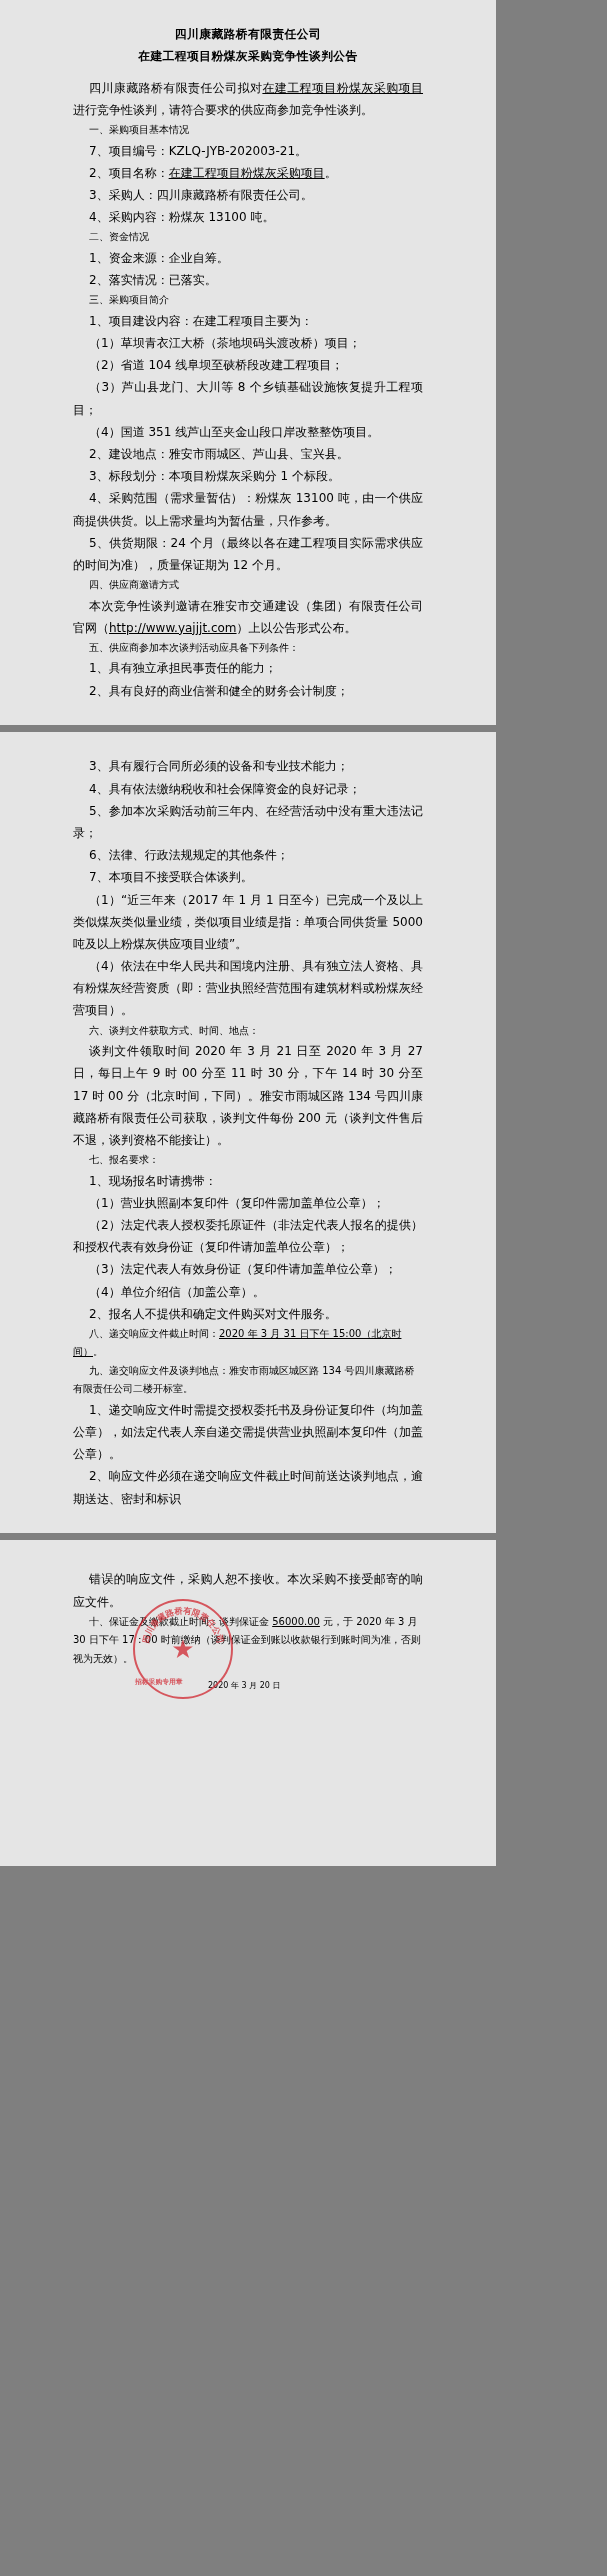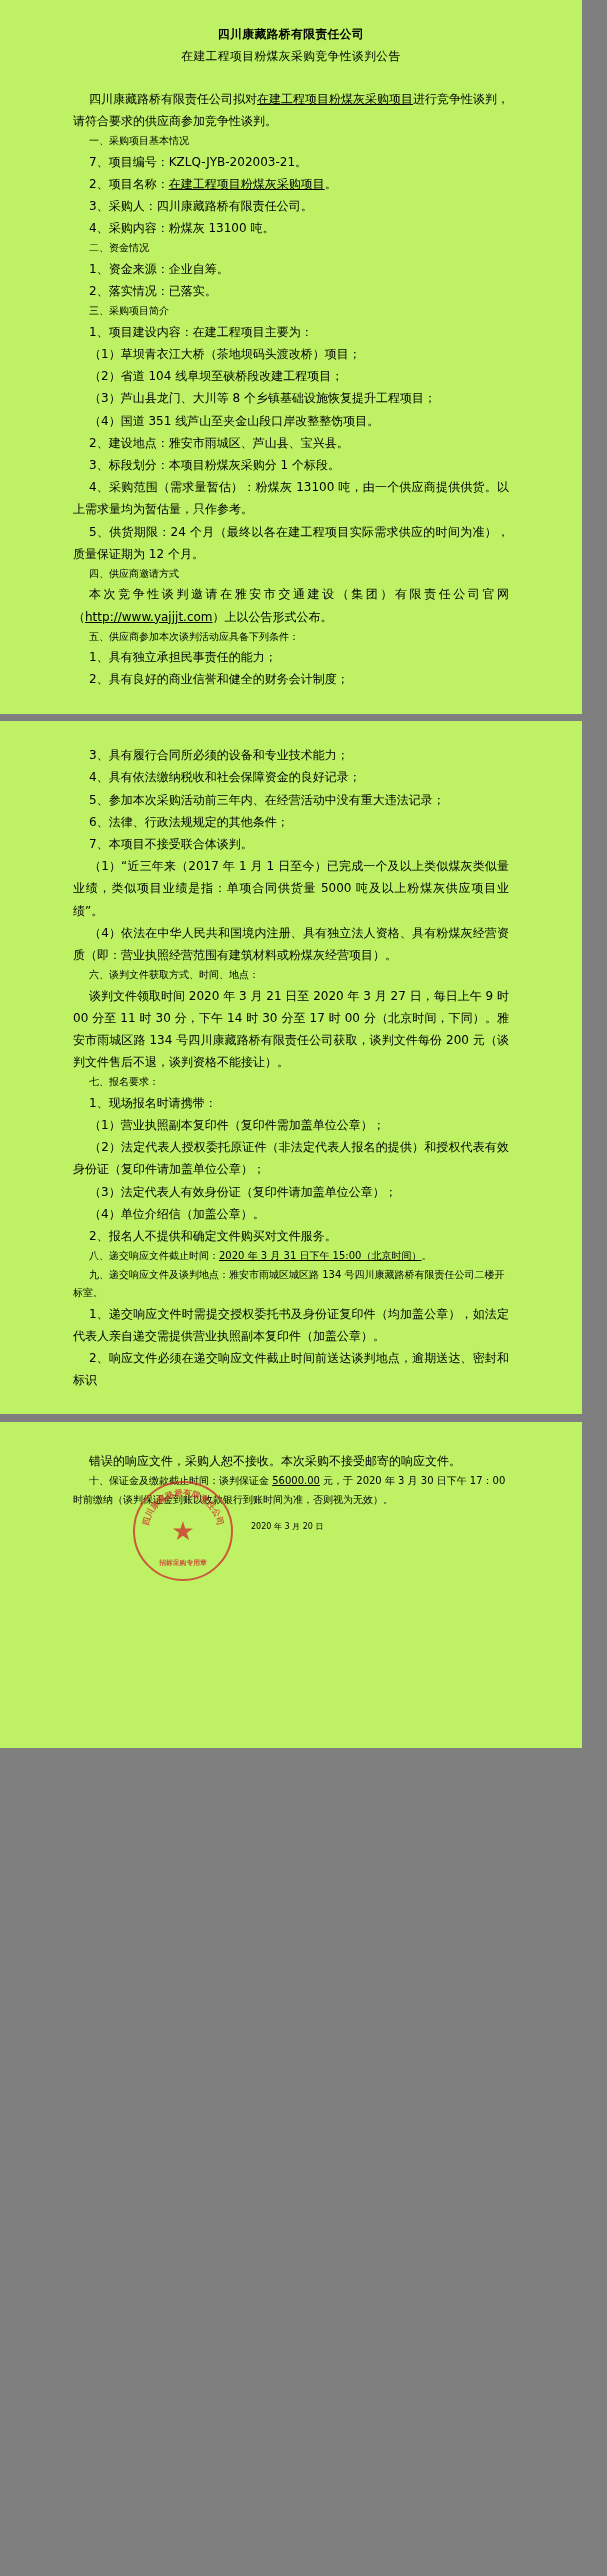--- a/index.html
+++ b/index.html
@@ -5,45 +5,45 @@
   html, body {
     margin: 0;
     padding: 0;
     background: #7f7f7f;
   }
   body {
     width: 607px;
     font-family: "DejaVu Sans", "Liberation Sans", sans-serif;
   }
   .page {
-    background: #bef264;
-    width: 582px;
+    background: #e5e5e5;
+    width: 496px;
     box-sizing: border-box;
     padding: 23px 73px 23px 73px;
     position: relative;
   }
   .page-gap {
     height: 7.6px;
     background: #7f7f7f;
   }
   .title {
     text-align: center;
     font-weight: bold;
     font-size: 11.8px;
     letter-spacing: 0.4px;
     line-height: 1.9;
     color: #000;
   }
   .title2 {
     text-align: center;
-    font-weight: normal;
+    font-weight: bold;
     font-size: 11.8px;
     letter-spacing: 0.4px;
     line-height: 1.9;
-    margin-bottom: 20px;
+    margin-bottom: 9px;
     color: #000;
   }
   p.body {
     font-size: 12px;
     line-height: 1.85;
     margin: 0;
     color: #000;
     text-align: justify;
     text-justify: inter-ideograph;
   }
@@ -102,21 +102,21 @@
   .seal .arc-text text {
     fill: #d0202a;
     font-size: 11px;
     font-family: "DejaVu Sans", "Liberation Sans", sans-serif;
     font-weight: bold;
   }
   .seal .bottom-text {
     position: absolute;
     width: 100%;
     bottom: 10.6px;
-    text-align: center;
+    text-align: left;
     color: #d0202a;
     font-size: 6.8px;
     font-weight: bold;
   }
   .page3 { padding-top: 28px; min-height: 326px; }
   .page1 { min-height: 470px; }
   .page2 { min-height: 470px; }
   .tail-gap { height: 1108px; background: #7f7f7f; }
 </style>
 </head>

